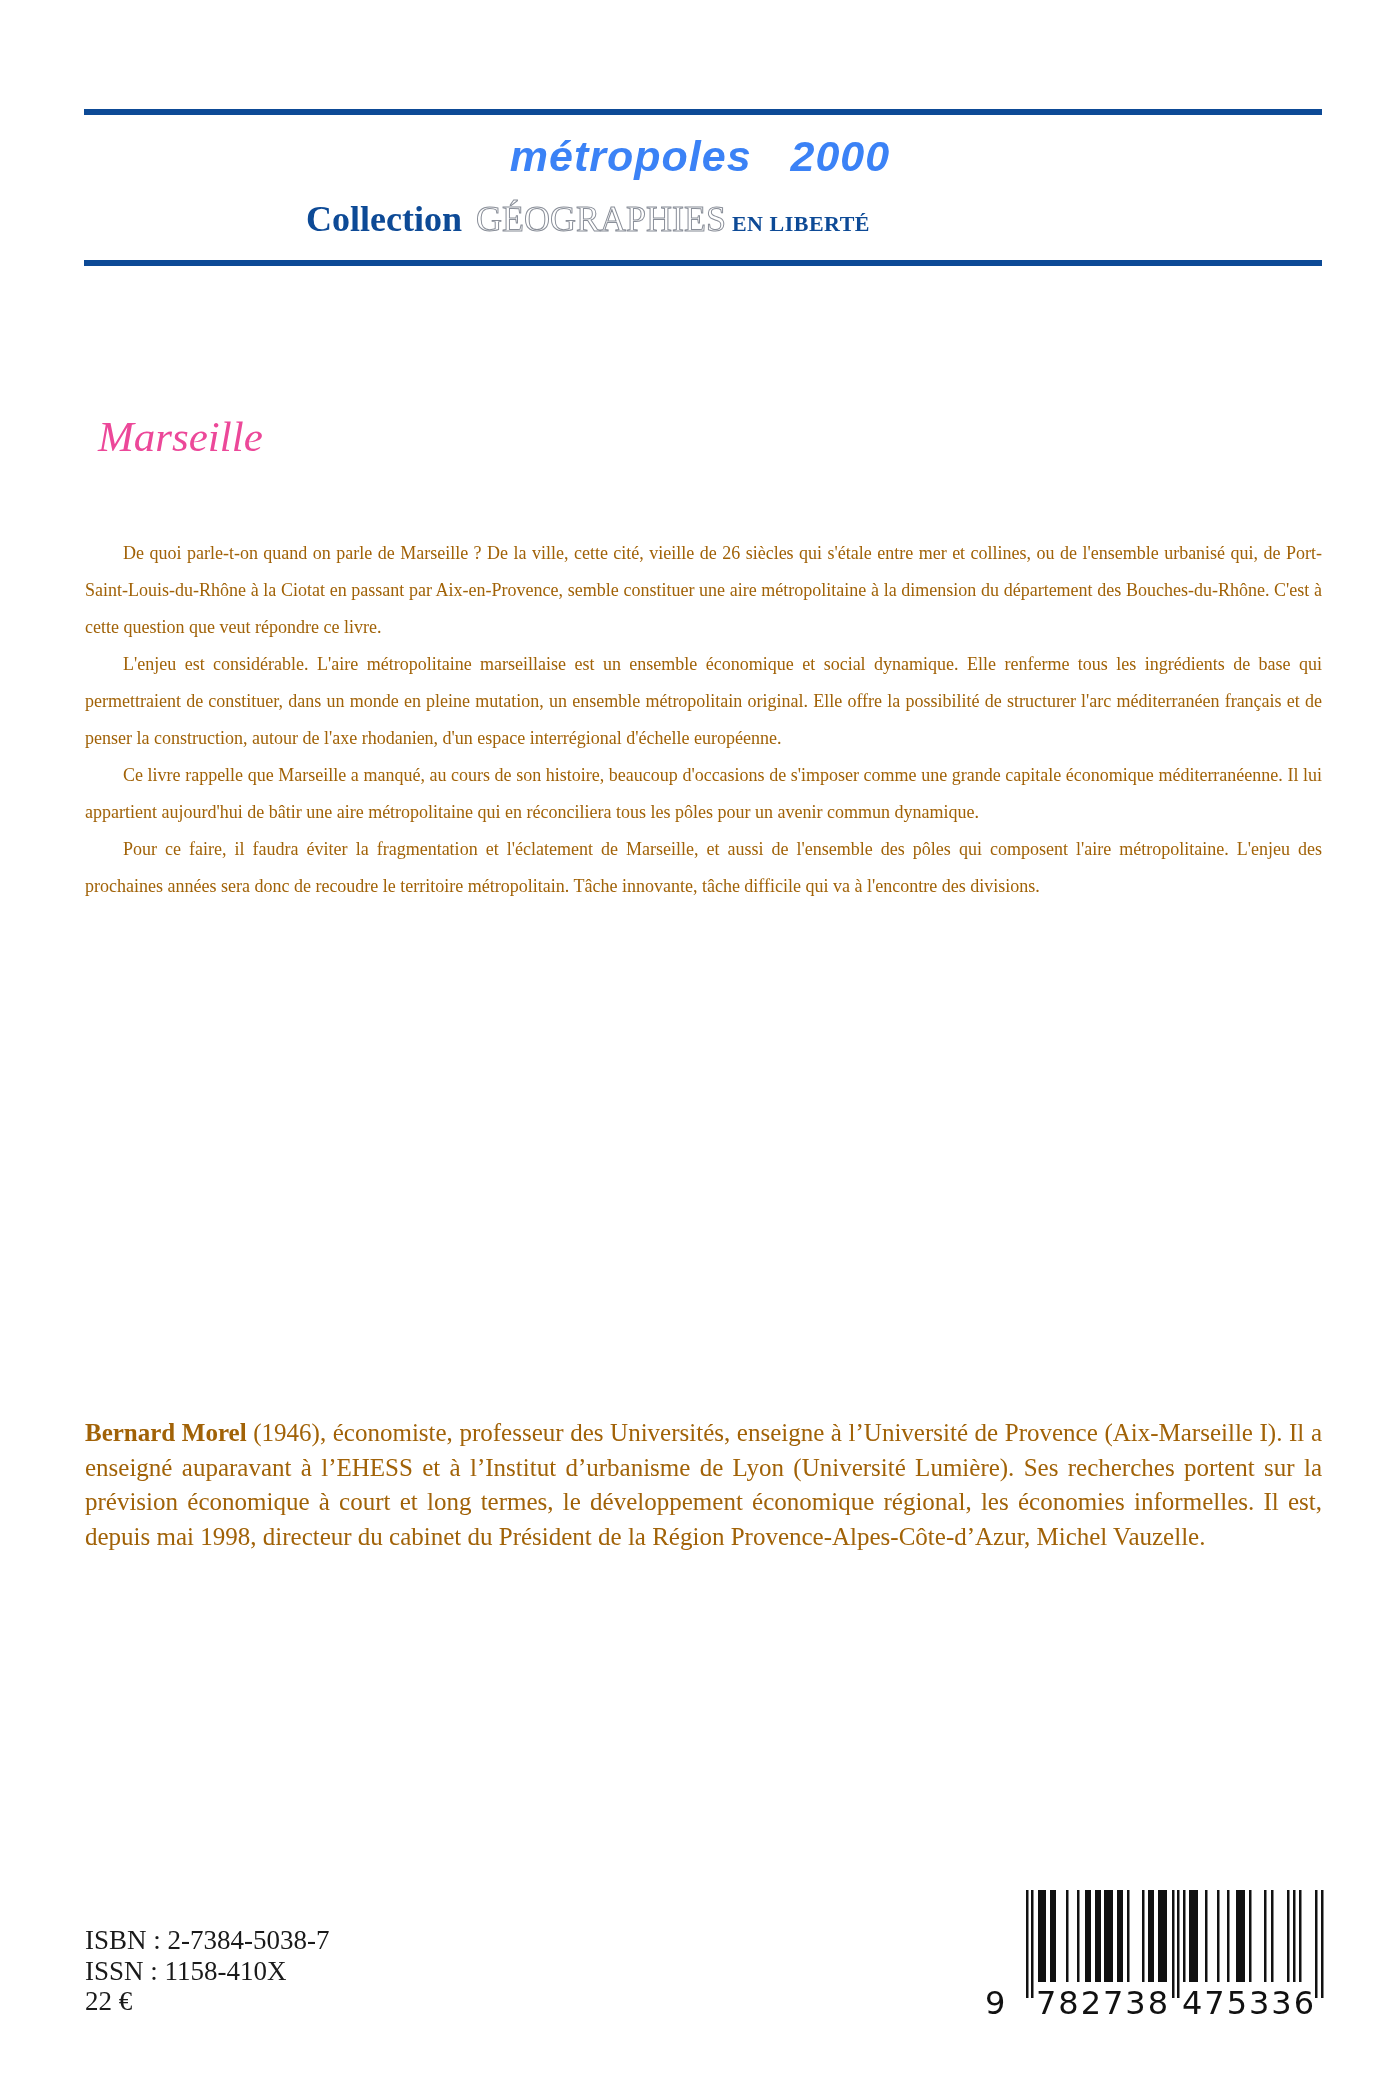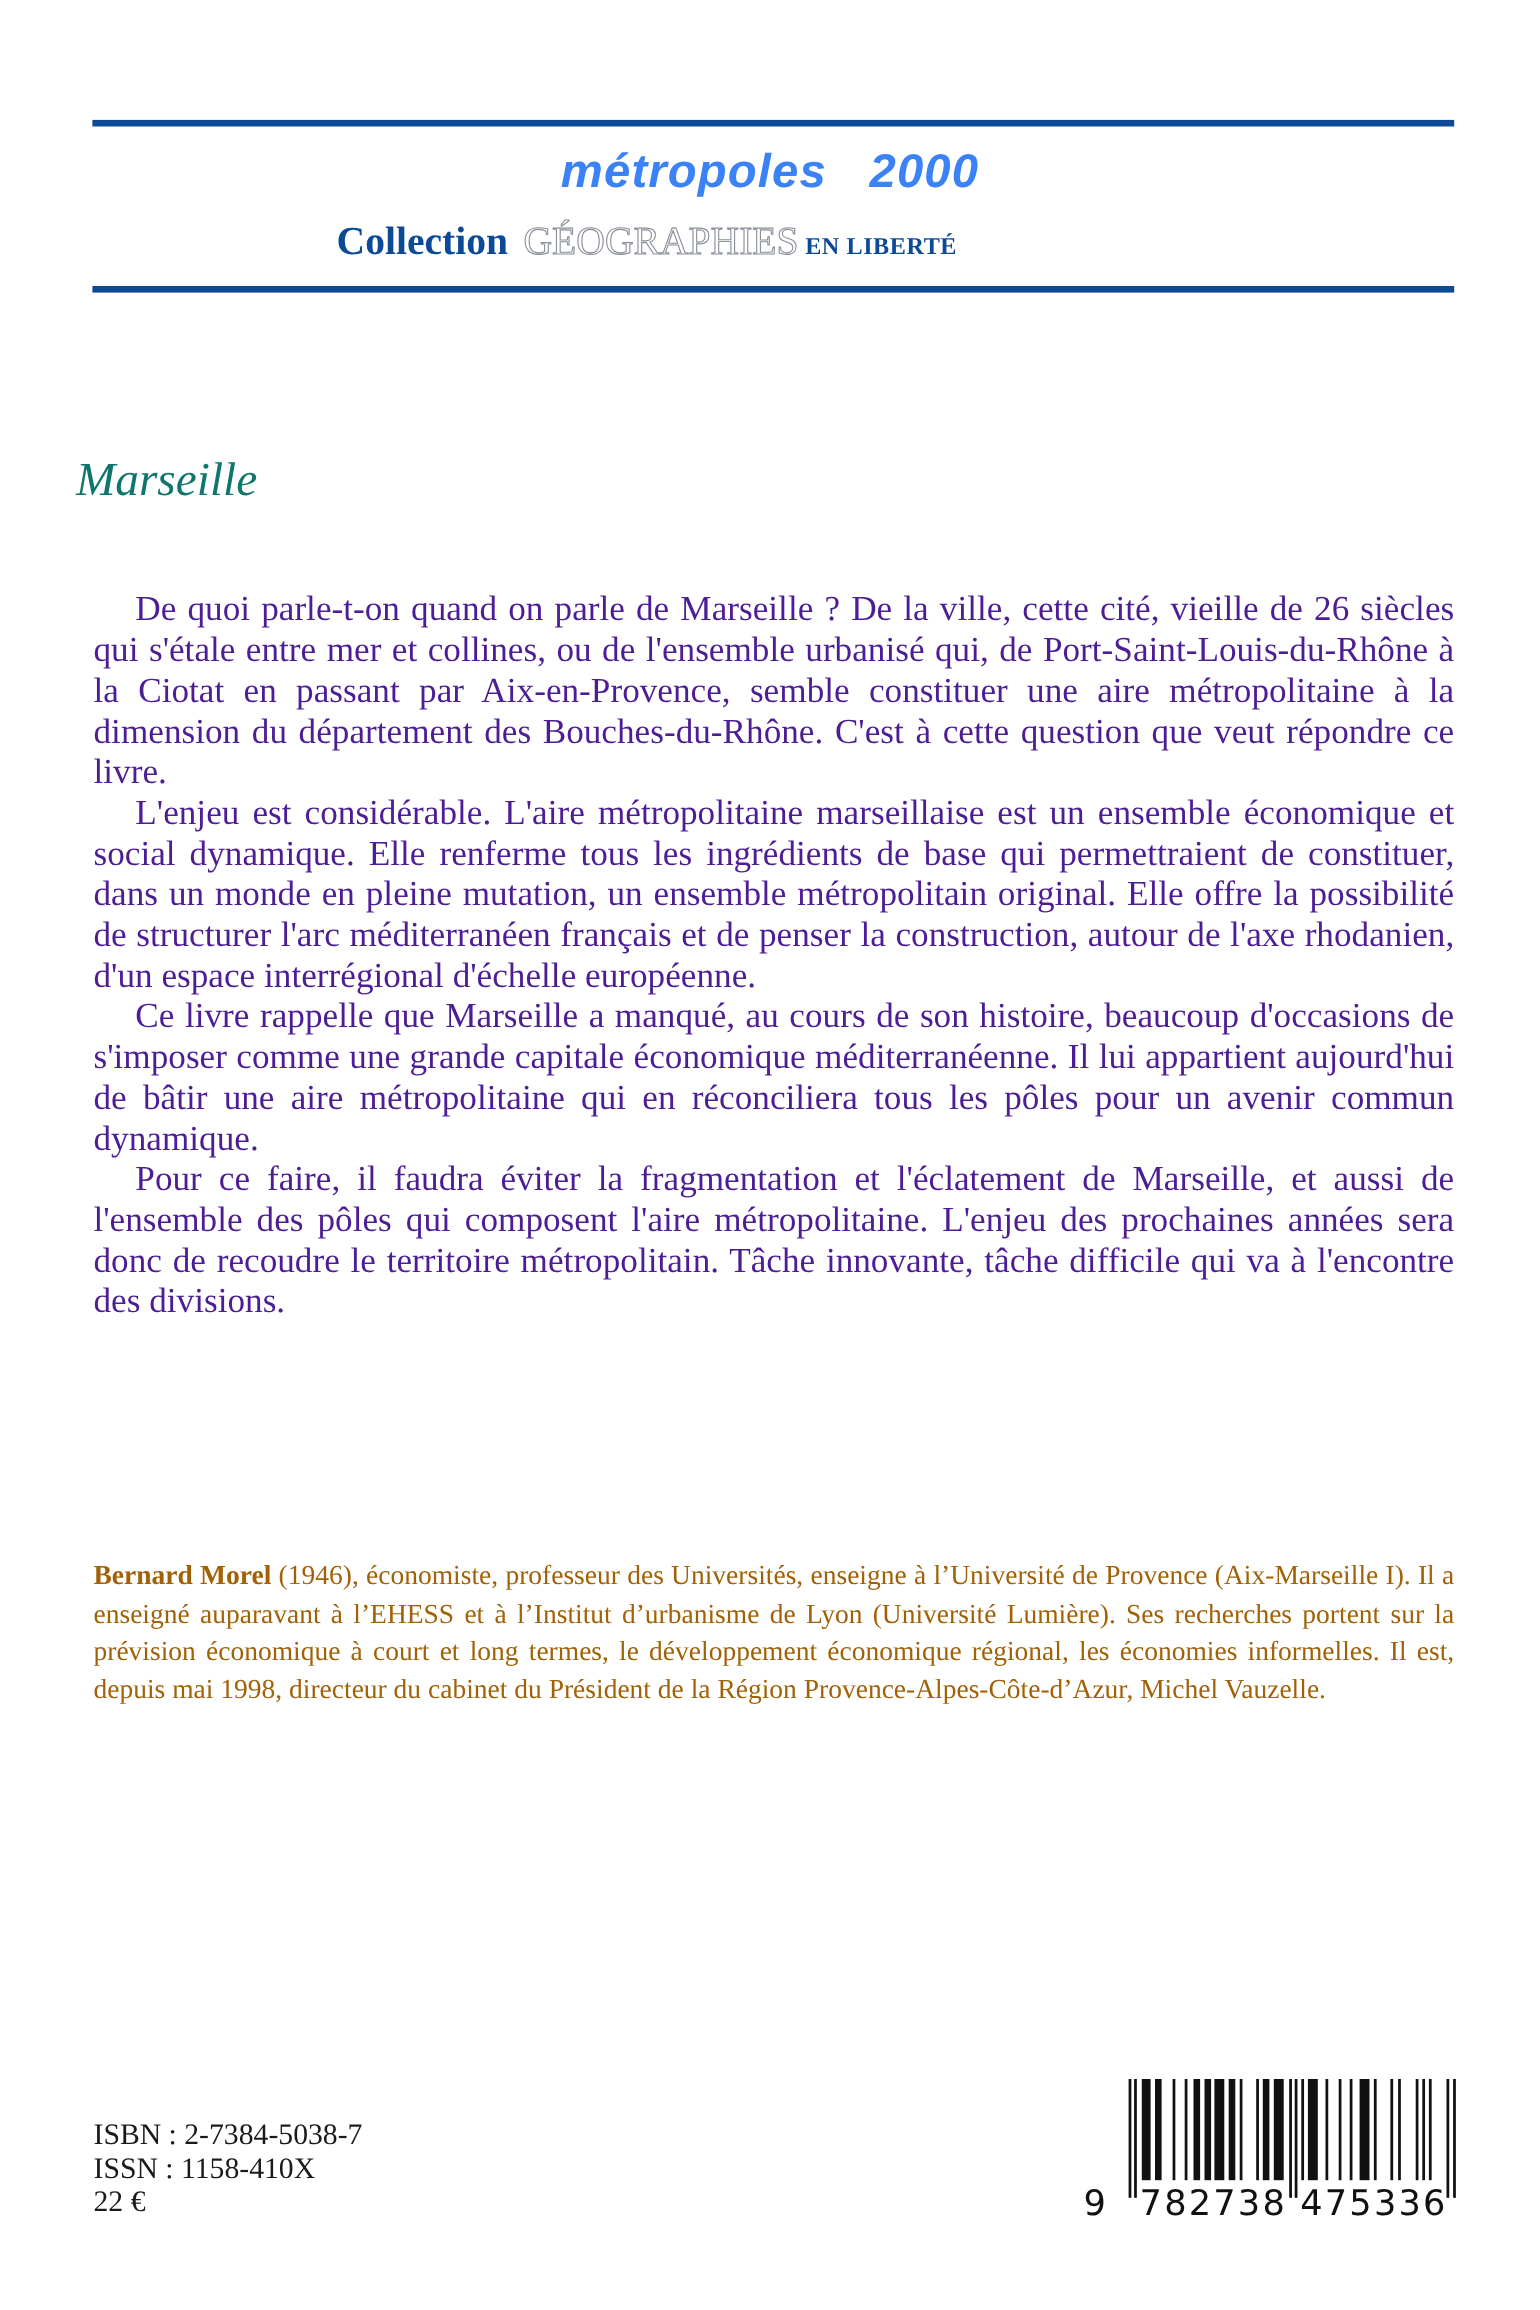--- a/index.html
+++ b/index.html
@@ -16,27 +16,27 @@
     position: absolute; top: 198px; left: 0; width: 1176px; text-align: center;
     font-family: "Liberation Serif", serif; color: #0d4a96; white-space: nowrap;
   }
   .collection-line .coll { font-weight: bold; font-size: 36px; }
   .collection-line .geo {
     font-size: 36px; color: #ffffff; -webkit-text-stroke: 1px #8a8f99;
     margin-left: 14px; letter-spacing: 0px;
   }
   .collection-line .lib { font-weight: bold; font-size: 22px; margin-left: 6px; letter-spacing: 0.5px; }
   .book-title {
-    position: absolute; top: 412px; left: 69px;
-    font-family: "Liberation Serif", serif; font-style: italic; font-size: 43px; color: #0f766e;
+    position: absolute; top: 412px; left: 98px;
+    font-family: "Liberation Serif", serif; font-style: italic; font-size: 43px; color: #ec4899;
   }
   .body-text {
     position: absolute; top: 535px; left: 85px; width: 1237px;
-    font-family: "Liberation Serif", serif; font-size: 32px; line-height: 37px;
-    text-align: justify; color: #4c1d95;
+    font-family: "Liberation Serif", serif; font-size: 18px; line-height: 37px;
+    text-align: justify; color: #a16207;
   }
   .body-text p { margin: 0; text-indent: 38px; }
   .bio {
     position: absolute; top: 1416px; left: 85px; width: 1237px;
     font-family: "Liberation Serif", serif; font-size: 25px; line-height: 34.5px;
     text-align: justify; color: #a16207;
   }
   .bio p { margin: 0; }
   .bio .author { font-weight: bold; }
   .meta {

